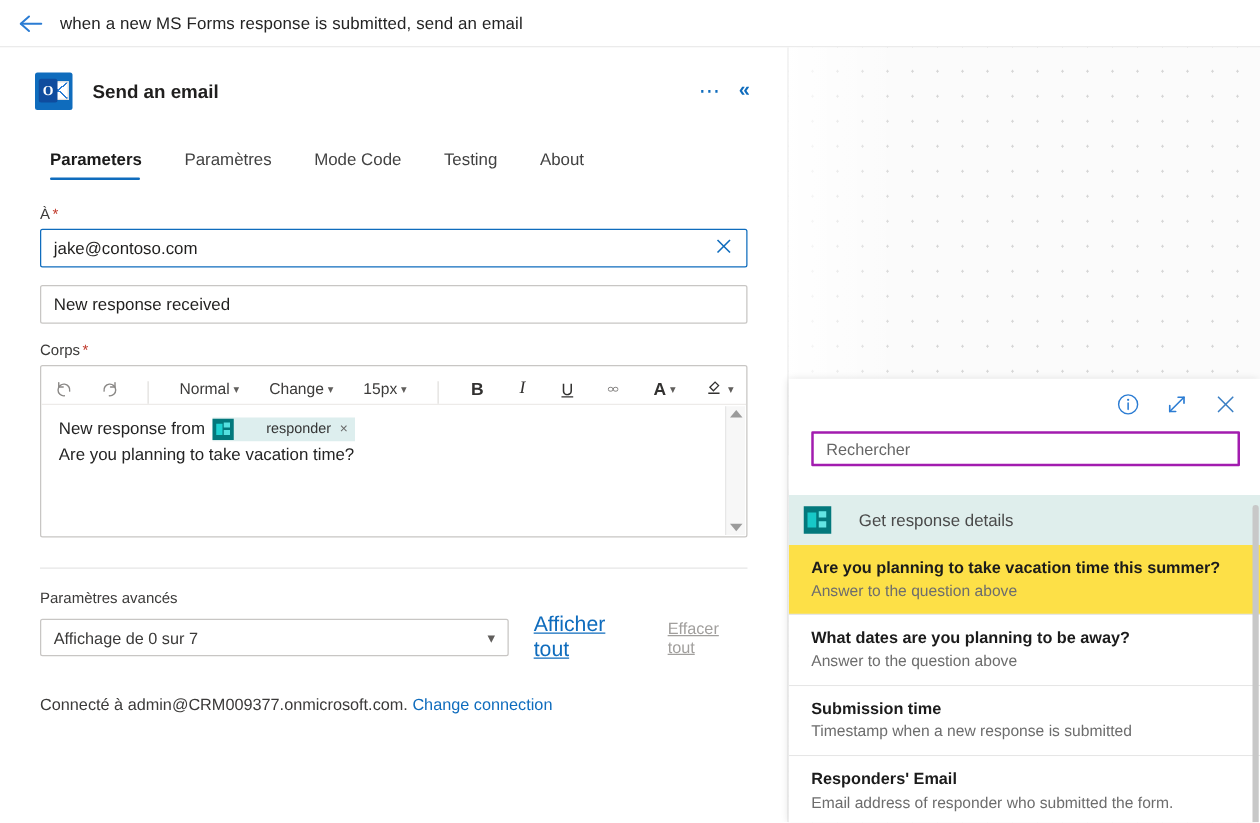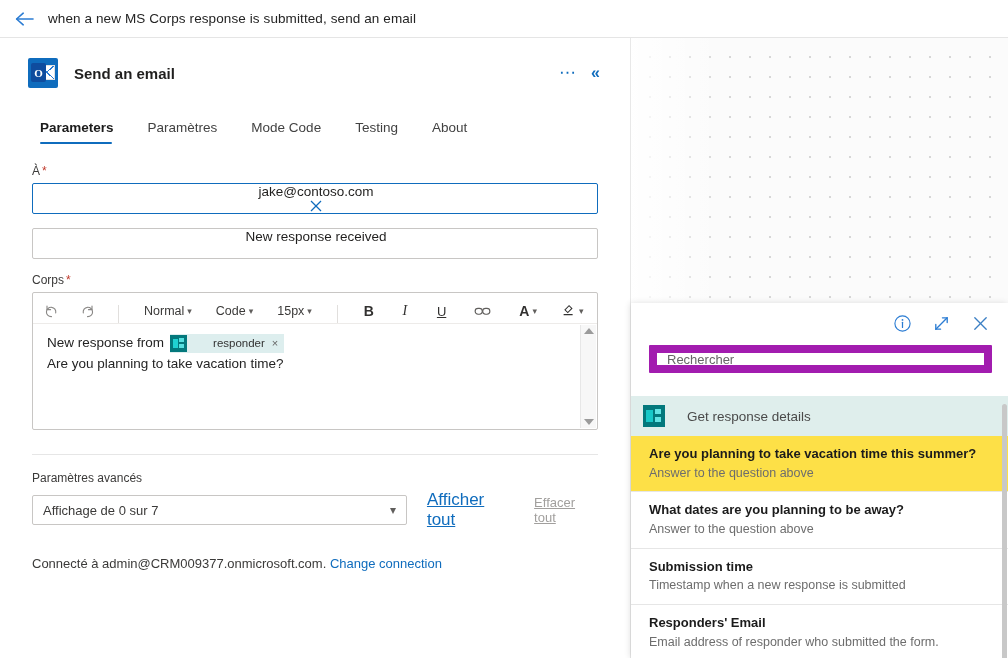--- a/index.html
+++ b/index.html
@@ -78,21 +78,21 @@
     border-radius:2px;
   }
 
   
   .form { padding:0 32px; margin-top:20px; }
   .field-label { font-size:12px; color:#3b3a39; margin-bottom:5px; }
   .req { color:#c0392b; margin-left:2px; }
   .input-box {
     height:31px; border:1px solid #c8c6c4; border-radius:2px;
     display:flex; align-items:center; padding:0 8px 0 10px;
-    background:#fff; width:100%;flex-direction:column;
+    background:#fff; width:100%;
   }
   .input-box.focused { border-color:#0f6cbd; }
   .input-val { font-size:13.5px; color:#201f1e; flex:1; }
   .clear-x { color:#0f6cbd; font-size:15px; cursor:pointer; padding:0 3px; }
   .gap { height:14px; }
 
   
   .editor {
     border:1px solid #c8c6c4; border-radius:2px; background:#fff;
     width:100%; height:138px; position:relative; overflow:hidden;
@@ -181,21 +181,21 @@
     border-right:14px solid #ffffff;
     filter: drop-shadow(-2px 0 1px rgba(0,0,0,0.07));
   }
   .flyout-top {
     height:40px; display:flex; align-items:center; justify-content:flex-end;
     gap:20px; padding-right:18px; background:#fff;
   }
   .f-icon { cursor:pointer; display:flex; align-items:center; justify-content:center; }
   .search-wrap { padding:2px 16px 12px 18px; background:#fff;}
   .search-input {
-    width:100%; height:28px; border:8px solid #a21caf; border-radius:1px;
+    width:100%; height:28px; border:2px solid #a21caf; border-radius:1px;
     display:flex; align-items:center; padding:0 10px;
     font-size:13px; color:#666; background:#fff; cursor:text;
   }
   .list { flex:1; overflow:hidden; position:relative;margin-top:11px; }
   .grp-head {
     display:flex; align-items:center; height:40px; background:#dfeeec;
     padding-left:12px; cursor:pointer;
   }
   .grp-ic {
     width:22px;height:22px; background:#03787c; position:relative; flex:0 0 auto;
@@ -222,21 +222,21 @@
 
 <div id="app">
 
   <div class="topbar">
     <div class="back-btn">
       <svg width="20" height="16" viewBox="0 0 20 16">
         <path d="M8.2 2.2 L1.6 8 L8.2 13.8" stroke="#2b7cd3" stroke-width="1.6" fill="none" stroke-linecap="round" stroke-linejoin="round"></path>
         <line x1="1.8" y1="8" x2="18" y2="8" stroke="#2b7cd3" stroke-width="1.6" stroke-linecap="round"></line>
       </svg>
     </div>
-    <div class="topbar-title">when a new MS Corps response is submitted, send an email</div>
+    <div class="topbar-title">when a new MS Forms response is submitted, send an email</div>
   </div>
 
   <div class="leftpane">
 
     <div class="card-header">
       <div class="app-icon">
         <div class="ol-env"></div>
         <div class="ol-o">O</div>
       </div>
       <div class="card-title">Send an email</div>
@@ -293,21 +293,21 @@
               <path d="M3.5 9.5 A5 5 0 1 1 8 13.5" stroke="#8a8886" stroke-width="1.2" fill="none" stroke-linecap="round"></path>
               <path d="M12.8 2.2 L12.8 6.0 L9.0 6.0" stroke="#8a8886" stroke-width="1.2" fill="none" stroke-linecap="round" stroke-linejoin="round"></path>
             </svg>
           </div>
           <div class="rt-sep"></div>
           <div class="rt-combo">
             <span>Normal</span>
             <span class="caret">▾</span>
           </div>
           <div class="rt-combo">
-            <span>Code</span>
+            <span>Change</span>
             <span class="caret">▾</span>
           </div>
           <div class="rt-combo">
             <span>15px</span>
             <span class="caret">▾</span>
           </div>
           <div class="rt-sep"></div>
           <div class="rt-btn" style="font-weight:bold;color:#323130;font-size:14px;">B</div>
           <div class="rt-btn" style="font-style:italic;font-family:'Liberation Serif',serif;color:#323130;font-size:14px;padding:0 8px;">I</div>
           <div class="rt-btn" style="text-decoration:underline;color:#323130;font-size:13px;padding:0 8px;">U</div>

